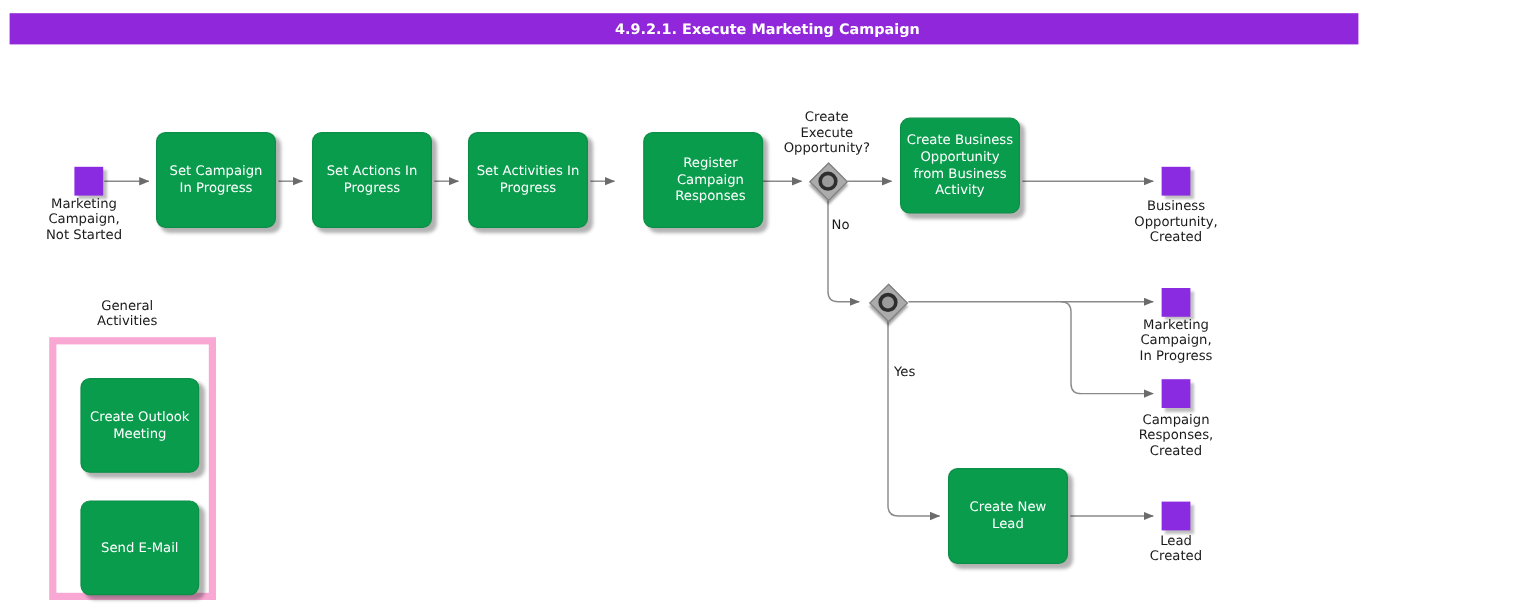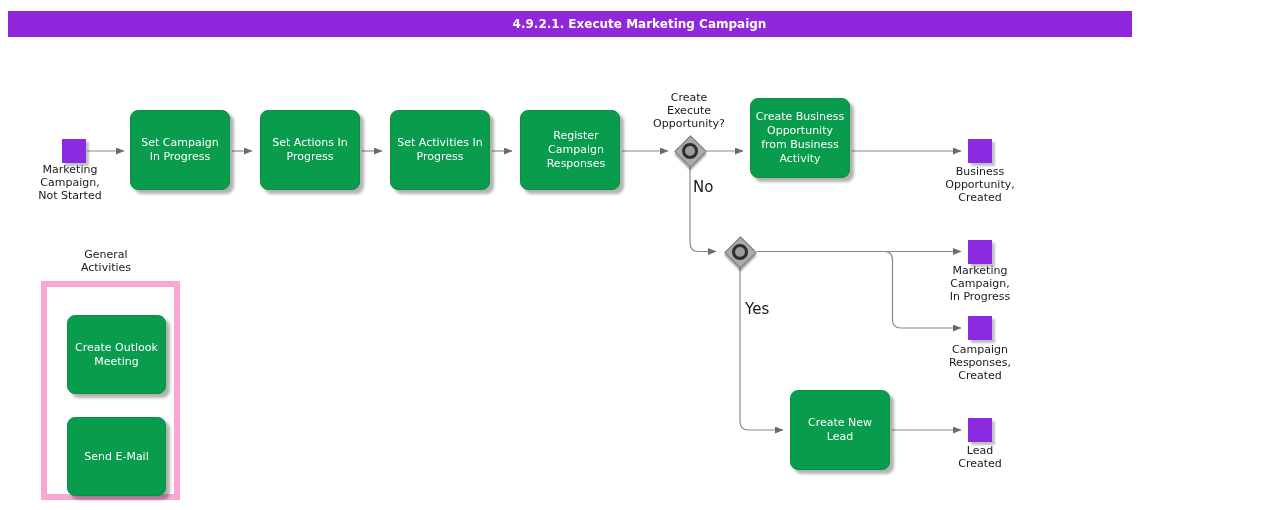--- a/index.html
+++ b/index.html
@@ -74,21 +74,21 @@
   .label {
     position: absolute;
     font-size: 11px;
     line-height: 13px;
     color: #1a1a1a;
     text-align: center;
     white-space: pre-line;
   }
   .edge-label {
     position: absolute;
-    font-size: 15px;
+    font-size: 11px;
     line-height: 13px;
     color: #1a1a1a;
     white-space: nowrap;
   }
   .general-box {
     position: absolute;
     left: 41px; top: 281px;
     width: 139px; height: 219px;
     border: 6px solid #f9a8d4;
     background: #ffffff;
@@ -155,21 +155,21 @@
 In Progress</span>
   </div>
   <div class="activity" style="left:260px; top:110px; width:100px; height:80px;">
     <span>Set Actions In
 Progress</span>
   </div>
   <div class="activity" style="left:390px; top:110px; width:100px; height:80px;">
     <span>Set Activities In
 Progress</span>
   </div>
-  <div class="activity" style="left:520px; top:110px; width:100px; height:80px;padding-left:12px;">
+  <div class="activity" style="left:536px; top:110px; width:100px; height:80px;padding-left:12px;">
     <span>Register
 Campaign
 Responses</span>
   </div>
   <div class="activity" style="left:750px; top:98px; width:100px; height:80px;text-align:center;">
     <span>Create Business
 Opportunity
 from Business
 Activity</span>
   </div>

